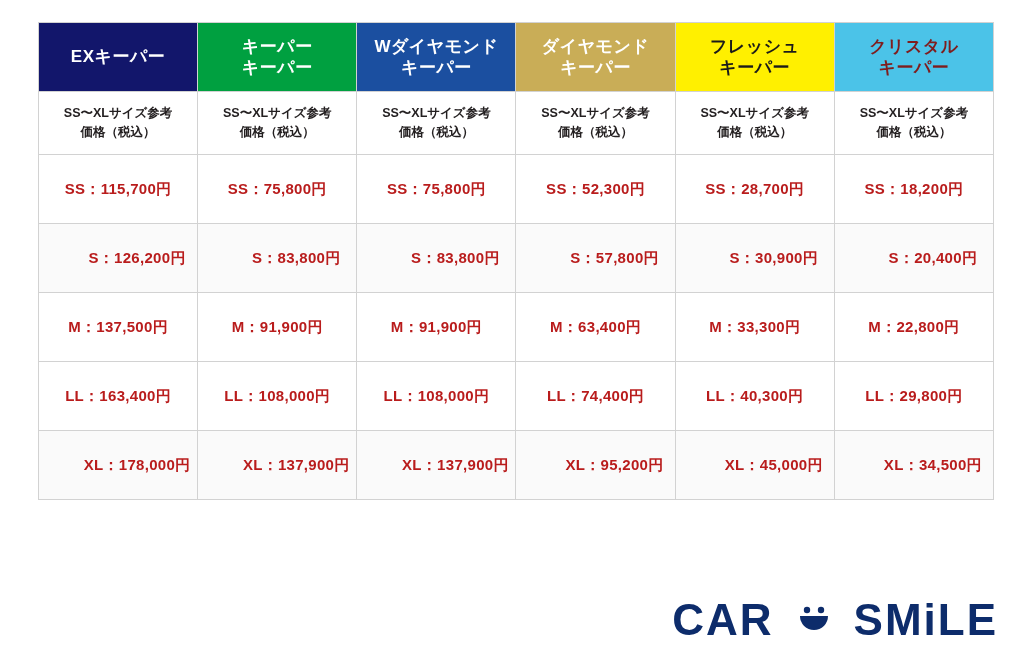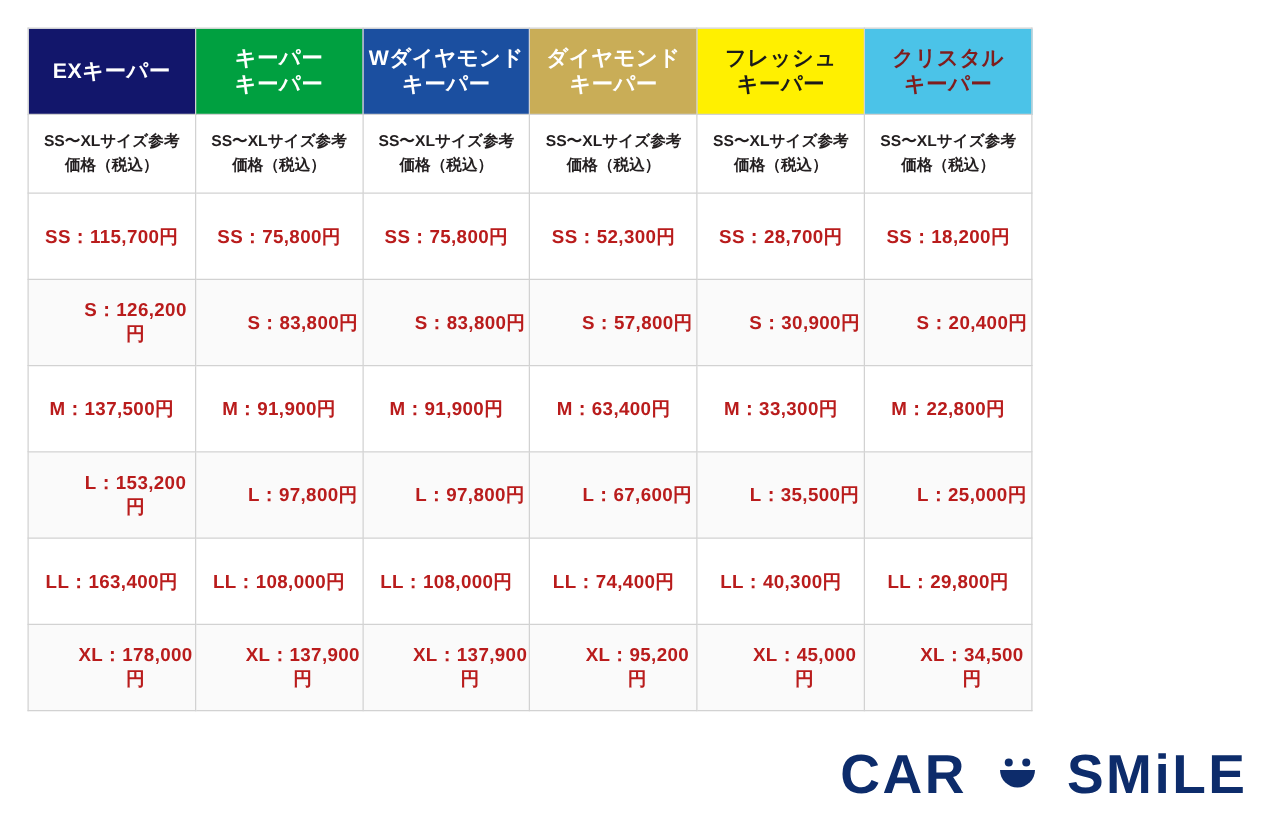--- a/index.html
+++ b/index.html
@@ -20,22 +20,23 @@
     box-sizing: border-box;
   }
   .table-wrap {
     position: absolute;
     left: 22px;
     top: 22px;
     width: 980px;
   }
   table.price-table {
     border-collapse: collapse;
-    width: 804px;
+    width: 956px;
     table-layout: fixed;
+    margin-left: 16px;
   }
   table.price-table td, table.price-table th {
     border: 1px solid #d2d2d2;
     padding: 0;
     margin: 0;
   }
   th.col-head {
     height: 68px;
     text-align: center;
     vertical-align: middle;
@@ -181,28 +182,20 @@
           <td class="price-cell">S：30,900円</td>
           <td class="price-cell">S：20,400円</td>
         </tr>
         <tr>
           <td class="price-cell">M：137,500円</td>
           <td class="price-cell">M：91,900円</td>
           <td class="price-cell">M：91,900円</td>
           <td class="price-cell">M：63,400円</td>
           <td class="price-cell">M：33,300円</td>
           <td class="price-cell">M：22,800円</td>
-        </tr>
-        <tr class="row-alt">
-          <td class="price-cell">L：153,200円</td>
-          <td class="price-cell">L：97,800円</td>
-          <td class="price-cell">L：97,800円</td>
-          <td class="price-cell">L：67,600円</td>
-          <td class="price-cell">L：35,500円</td>
-          <td class="price-cell">L：25,000円</td>
         </tr>
         <tr>
           <td class="price-cell">LL：163,400円</td>
           <td class="price-cell">LL：108,000円</td>
           <td class="price-cell">LL：108,000円</td>
           <td class="price-cell">LL：74,400円</td>
           <td class="price-cell">LL：40,300円</td>
           <td class="price-cell">LL：29,800円</td>
         </tr>
         <tr class="row-alt">

